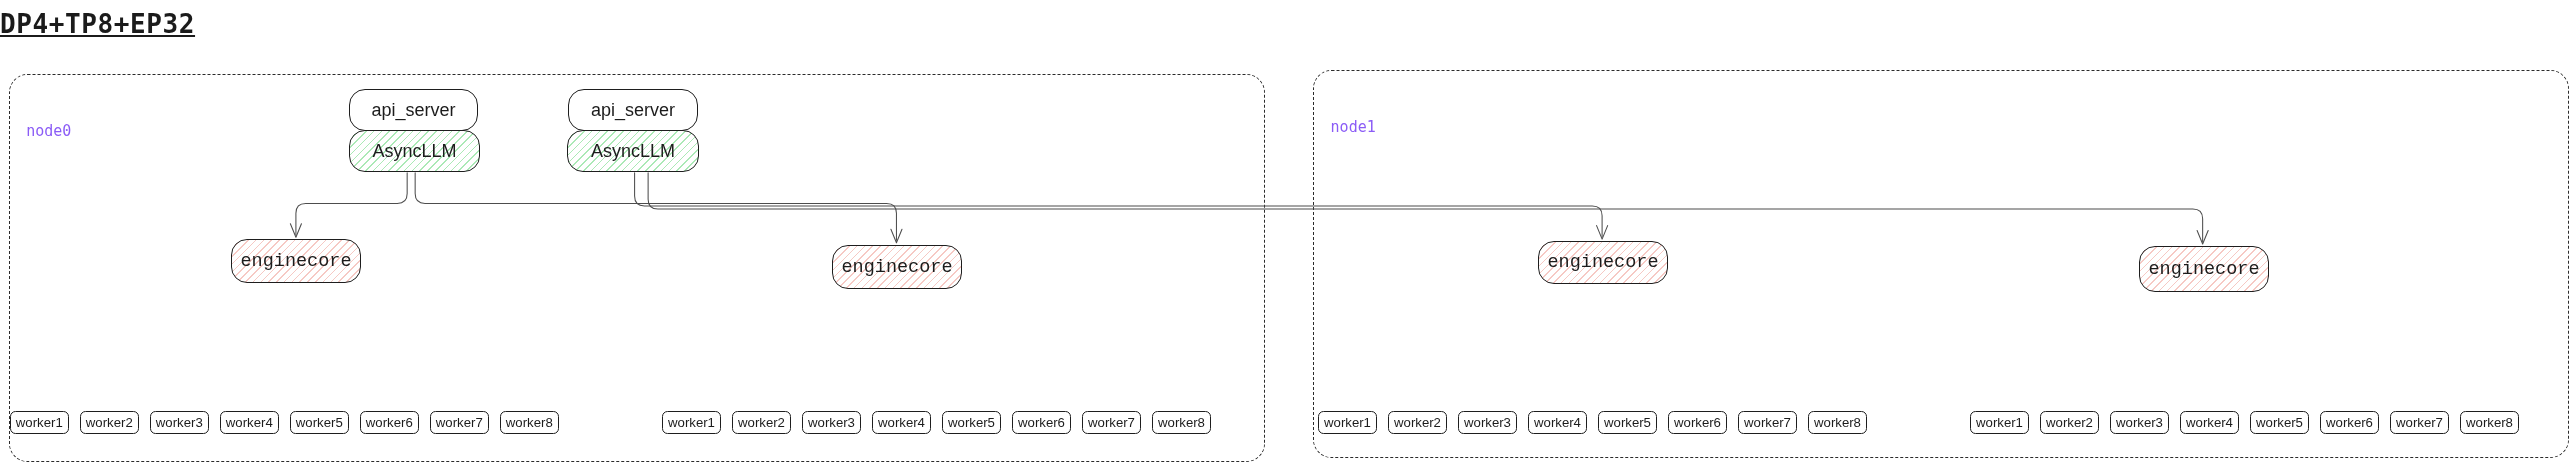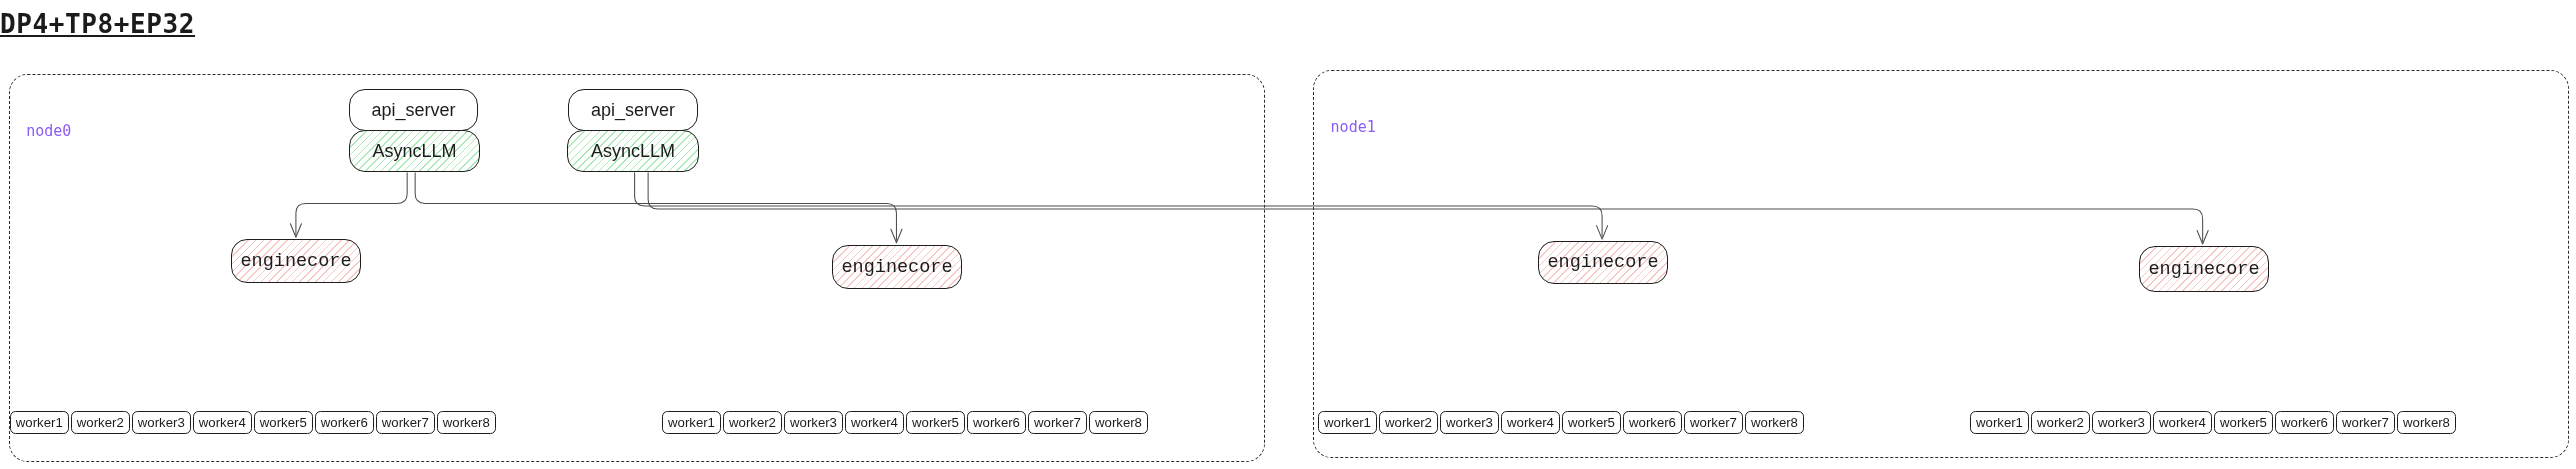--- a/index.html
+++ b/index.html
@@ -45,21 +45,21 @@
     background-color:#ffffff;
     background-image:repeating-linear-gradient(135deg,#abe9b6 0px,#abe9b6 1.1px,transparent 1.1px,transparent 5.5px);
   }
   .hatch-red{
     background-color:#ffffff;
     background-image:repeating-linear-gradient(135deg,#f6c9c4 0px,#f6c9c4 1.1px,transparent 1.1px,transparent 5.5px);
     font-family:Liberation Mono, monospace;
   }
   .worker-group{
     position:absolute;
-    display:flex;gap:2px;
+    display:flex;gap:11px;
     z-index:3;
   }
   .worker{
     box-sizing:border-box;
     width:59px;height:23px;
     border:1.2px solid #1e1e1e;
     border-radius:5.5px;
     background:#fff;
     display:flex;align-items:center;justify-content:center;
     font-size:13.2px;color:#1c1c1c;

